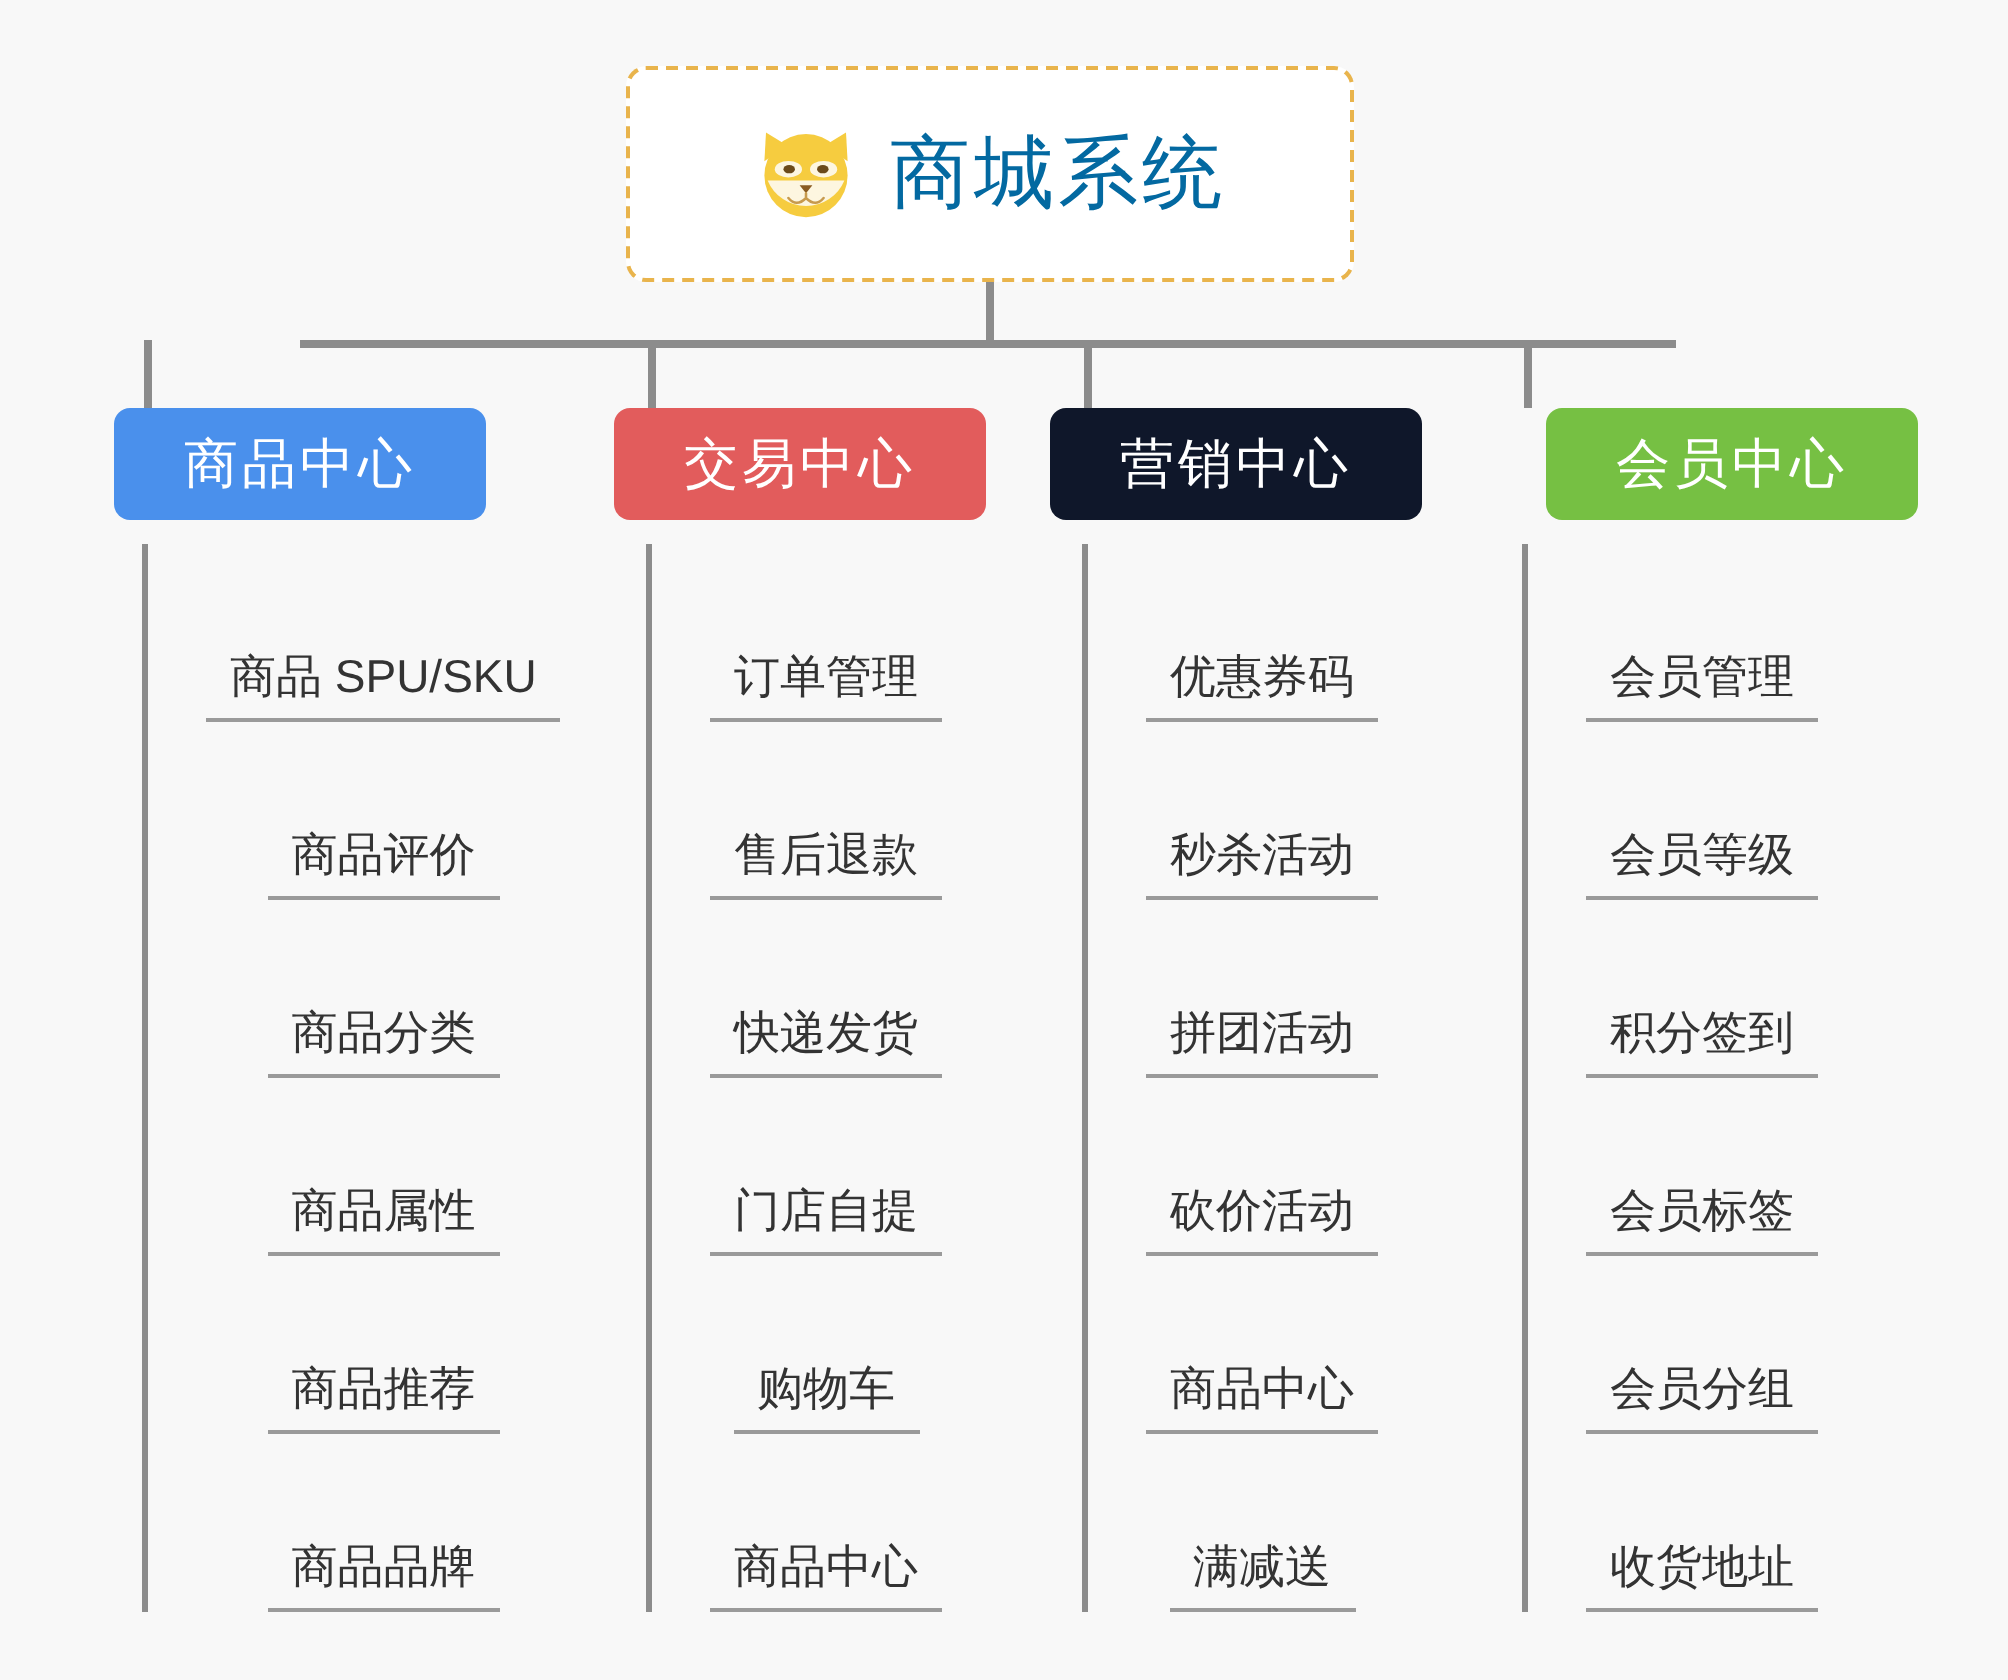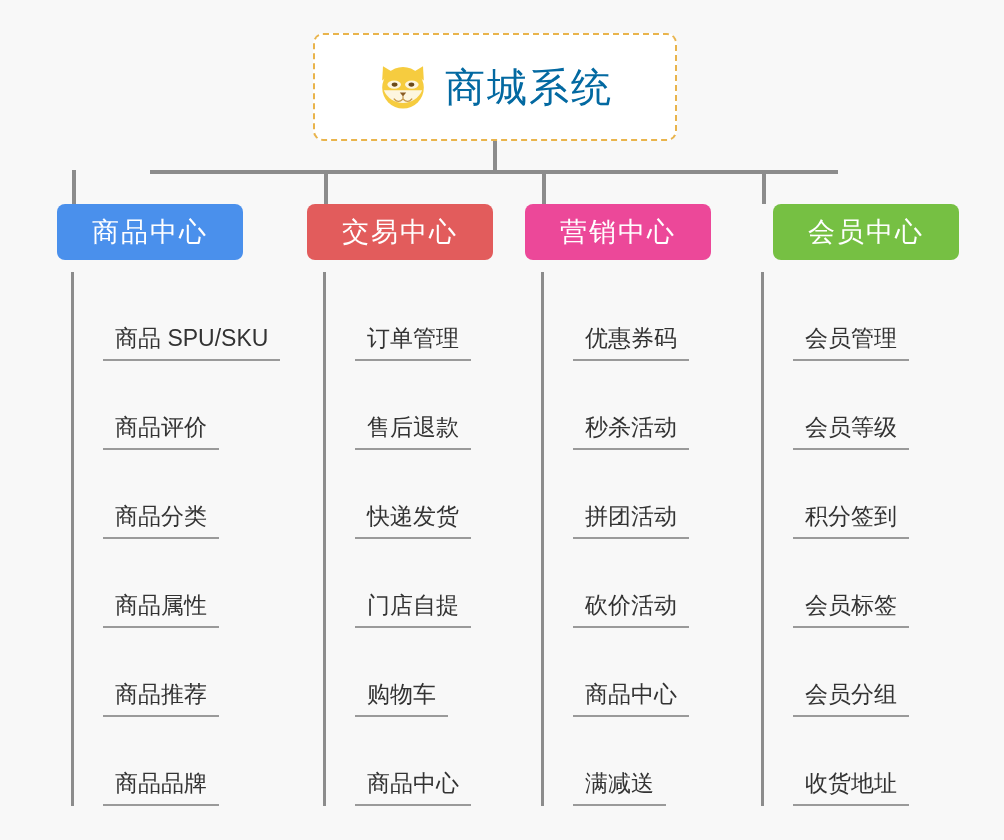--- a/index.html
+++ b/index.html
@@ -92,20 +92,21 @@
     width: 3px;
     background: #8c8c8c;
   }
 
   .leaf {
     position: relative;
     height: 89px;
     display: flex;
     align-items: flex-end;
     padding-left: 32px;
+    justify-content: center;
   }
 
   .leaf-text {
     position: relative;
     display: inline-block;
     font-size: 23px;
     color: #333333;
     line-height: 1.25;
     padding: 0 12px 6px 12px;
     border-bottom: 2px solid #9a9a9a;
@@ -188,21 +189,21 @@
           <span class="leaf-text">门店自提</span>
         </div>
         <div class="leaf">
           <span class="leaf-text">购物车</span>
         </div>
         <div class="leaf">
           <span class="leaf-text">商品中心</span>
         </div>
       </div>
       <div class="conn conn-v drop" style="left: 542px;"></div>
-      <div class="cat-box" style="left: 525px; background: #ec4899;">
+      <div class="cat-box" style="left: 525px; background: #0f172a;">
         <span>营销中心</span>
       </div>
       <div class="branch" style="left: 541px;">
         <div class="branch-spine" style="height: 534px;"></div>
         <div class="leaf">
           <span class="leaf-text">优惠券码</span>
         </div>
         <div class="leaf">
           <span class="leaf-text">秒杀活动</span>
         </div>

